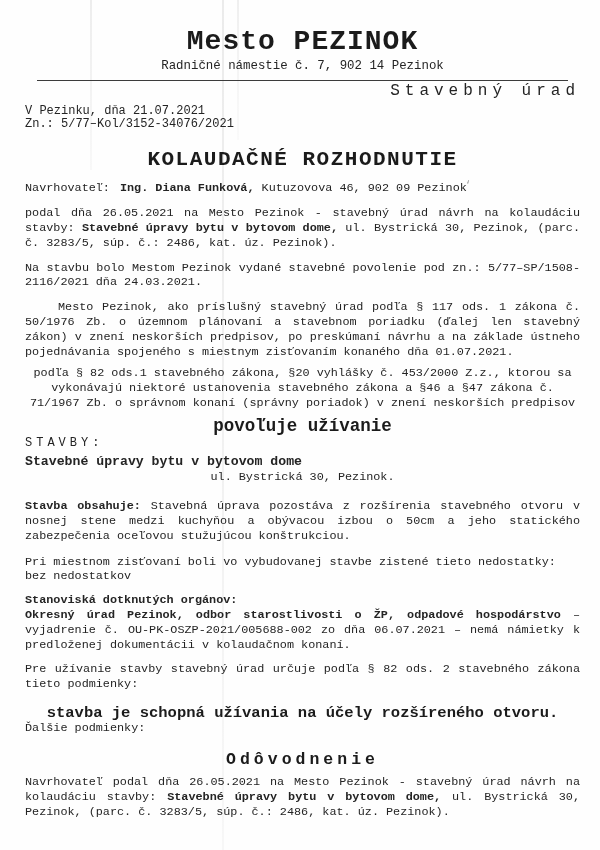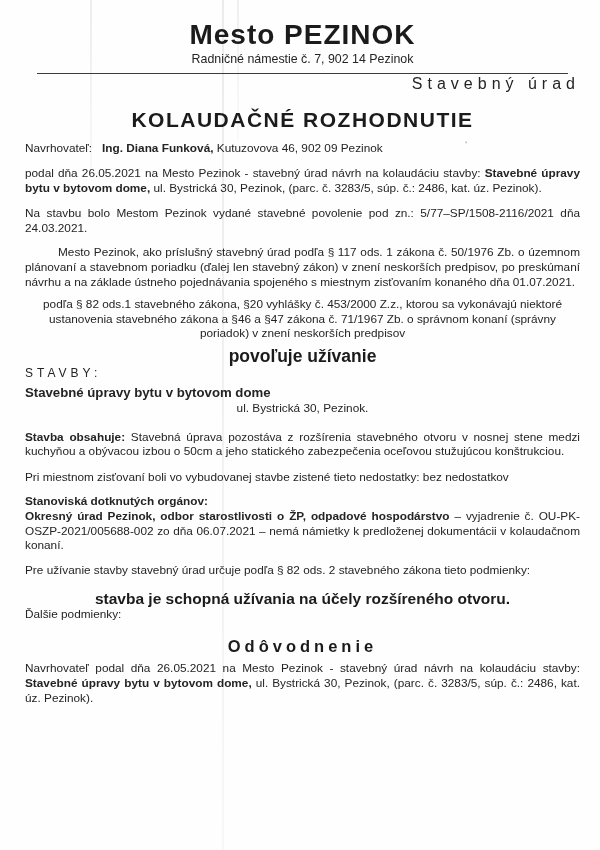--- a/index.html
+++ b/index.html
@@ -10,21 +10,21 @@
     position:relative;
     overflow:hidden;
   }
   .page { position:absolute; inset:0; background:#fefefe; }
   
   .scan-line { position:absolute; top:0; width:2px; pointer-events:none; }
   .scan-line.a { left:90px;  height:170px; background:linear-gradient(#ededed,#f8f8f8); }
   .scan-line.b { left:222px; height:850px; background:linear-gradient(#ebebeb,#f2f2f2 60%,#f7f7f7); }
   .scan-line.c { left:237px; height:140px; background:linear-gradient(#efefef,#fafafa); }
 
-  .content { position:absolute; left:25px; right:20px; top:8px; font-size:11.8px; line-height:14.8px; }
+  .content { position:absolute; left:25px; right:20px; top:15px; font-size:11.8px; line-height:14.8px;font-family:Liberation Mono, monospace; }
 
   .city    { font-size:28px; font-weight:bold; letter-spacing:1px; text-align:center; margin-top:12px; line-height:30px; color:#1b1b1b; }
   .address { font-size:12.4px; text-align:center; margin-top:2px; }
   .rule    { border:0; border-top:1.6px solid #3c3c3c; margin:6px 12px 0 12px; }
   .office  { font-size:16px; letter-spacing:5px; text-align:right; margin-top:3px; }
   .meta    { font-size:12px; line-height:13.5px; margin-top:6px; }
 
   .title   { font-size:21px; font-weight:bold; letter-spacing:1.5px; text-align:center; margin-top:21px; color:#1b1b1b; }
 
   .applicant { margin-top:14px; position:relative; }
@@ -61,20 +61,24 @@
   <div class="scan-line b"></div>
   <div class="scan-line c"></div>
 
   <div class="content">
 
     <div class="city">Mesto PEZINOK</div>
     <div class="address">Radničné námestie č. 7, 902 14 Pezinok</div>
     <hr class="rule">
     <div class="office">Stavebný úrad</div>
 
+    <div class="meta">
+      <div>V Pezinku, dňa 21.07.2021</div>
+      <div>Zn.: 5/77–Kol/3152-34076/2021</div>
+    </div>
 
     <div class="title">KOLAUDAČNÉ ROZHODNUTIE</div>
 
     <div class="applicant">
       <span class="lbl">Navrhovateľ:</span><span class="b">Ing. Diana Funková,</span><span> Kutuzovova 46, 902 09  Pezinok</span>
       <span class="artifact">‘</span>
     </div>
 
     <div class="para">
       <span>podal dňa 26.05.2021 na Mesto Pezinok - stavebný úrad návrh na kolaudáciu  stavby: </span><span class="b">Stavebné úpravy bytu v bytovom dome,</span><span> ul. Bystrická 30, Pezinok, (parc. č. 3283/5, súp. č.: 2486, kat. úz. Pezinok).</span>

